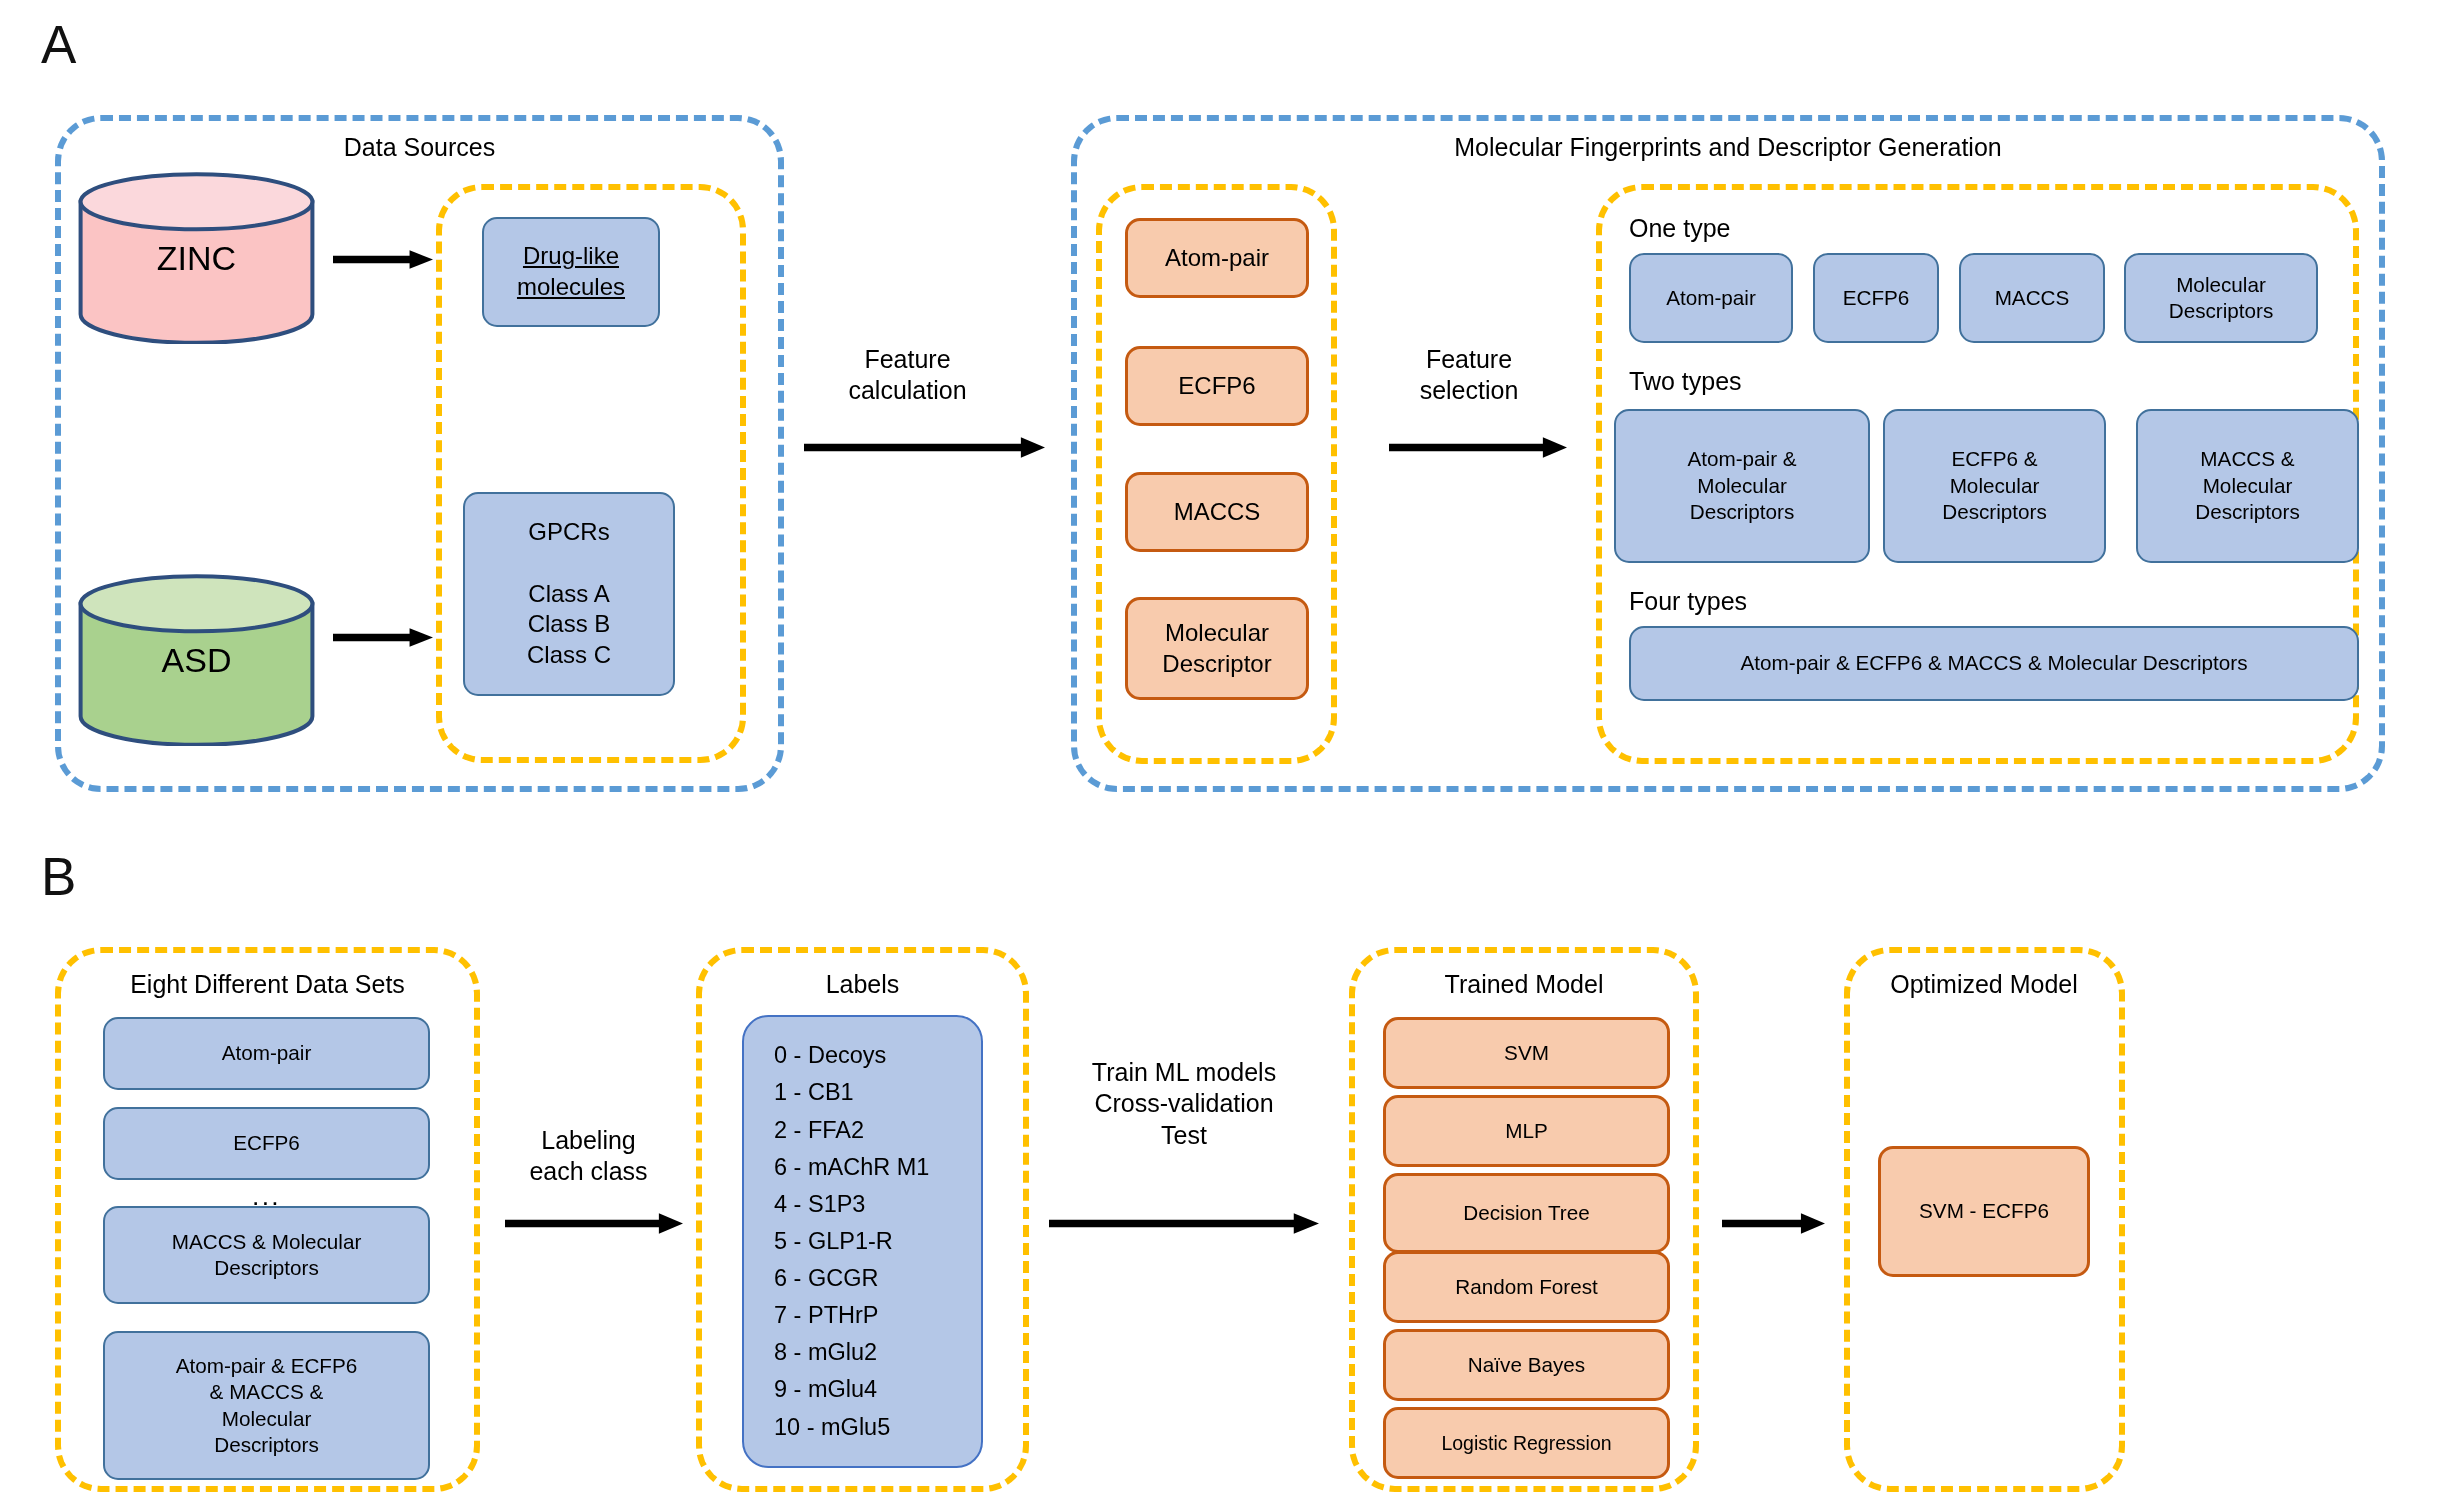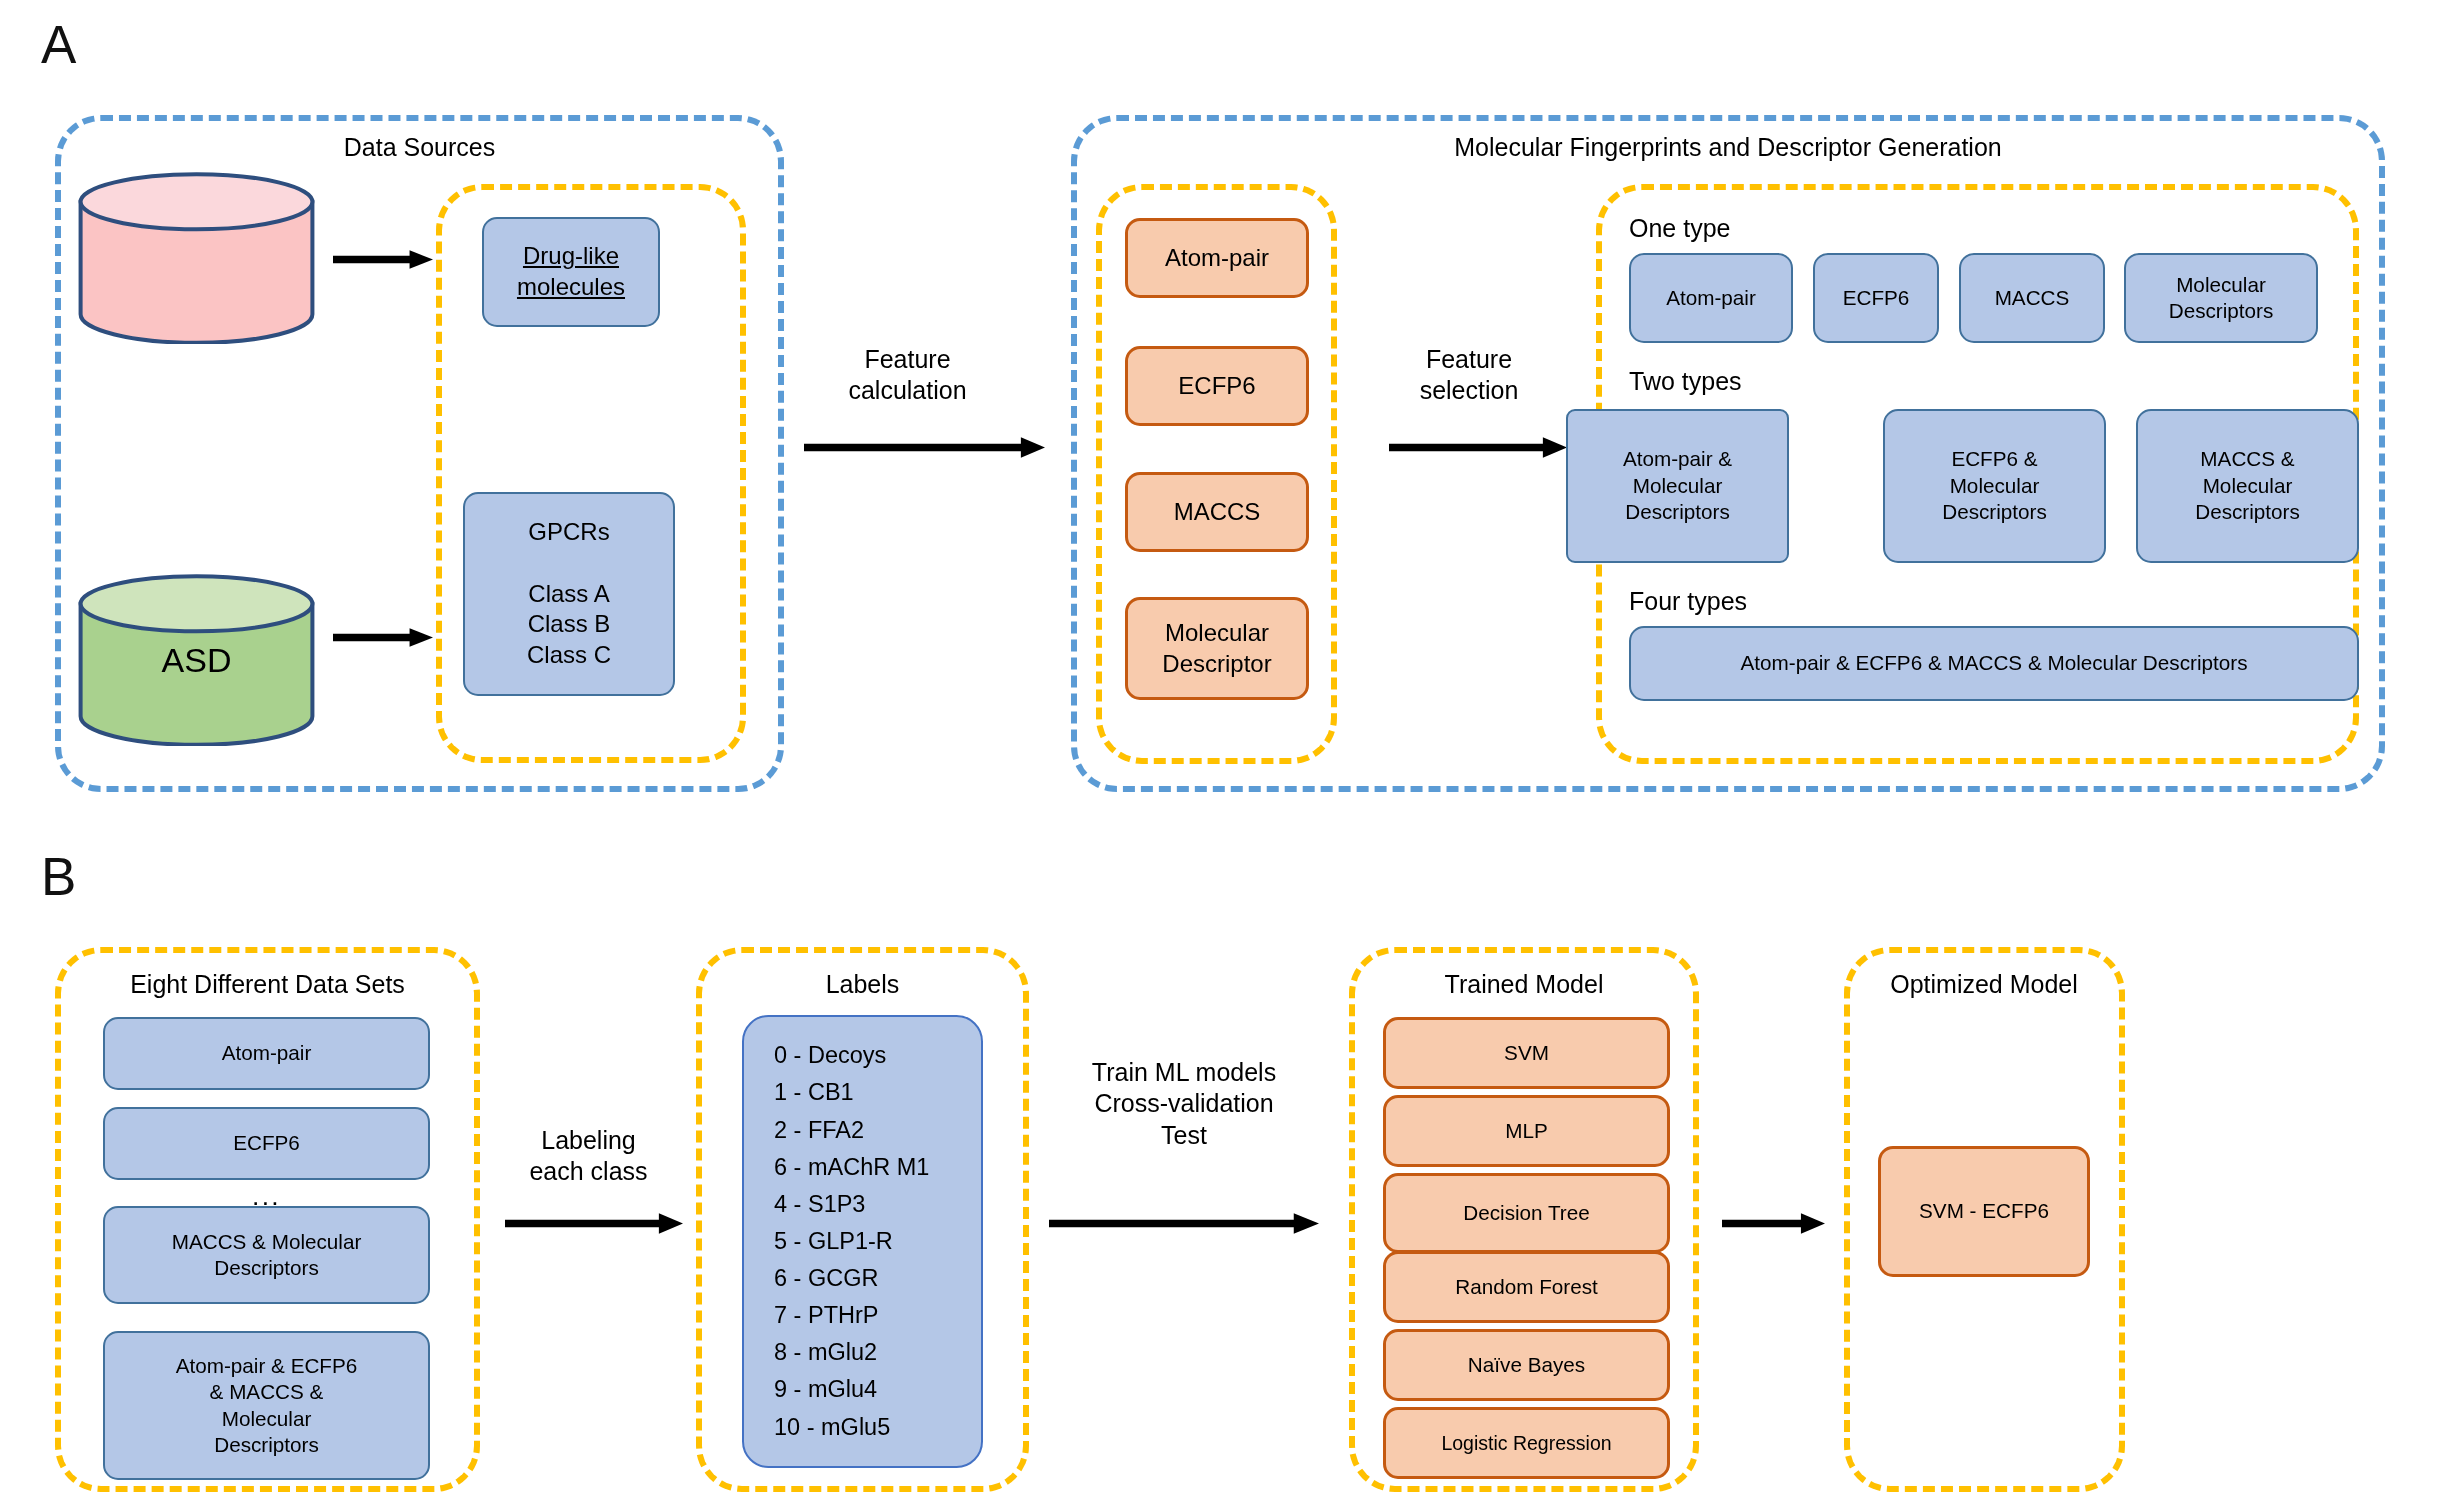--- a/index.html
+++ b/index.html
@@ -137,20 +137,21 @@
   <div class="group-title" style="left:55px; top:133px; width:729px;">Data Sources</div>
 
   <div class="abs dash-yellow" style="left:436px; top:184px; width:310px; height:579px;"></div>
 
   <div class="cyl" style="left:76px; top:172px; width:241px; height:172px;">
     <svg viewBox="0 0 420 300" preserveAspectRatio="none">
       <path d="M8 52 L8 248 A202 50 0 0 0 412 248 L412 52 Z" fill="#FBC4C4" stroke="#2E4E7E" stroke-width="7"></path>
       <ellipse cx="210" cy="52" rx="202" ry="48" fill="#FBD8DC" stroke="#2E4E7E" stroke-width="7"></ellipse>
     </svg>
   </div>
+  <div class="abs" style="left:76px; top:172px; width:241px; height:172px; display:flex; align-items:center; justify-content:center; font-size:34px;">ZINC</div>
 
   <div class="arrow" style="left:333px; top:248px; width:100px; height:23px;">
     <svg viewBox="0 0 175 40">
       <line x1="0" y1="20" x2="136" y2="20" stroke="#000" stroke-width="13"></line>
       <polygon points="134,4 175,20 134,36" fill="#000"></polygon>
     </svg>
   </div>
 
   <div class="abs node blue" style="left:482px; top:217px; width:178px; height:110px; white-space:pre-line;text-decoration:underline;">Drug-like
 molecules</div>
@@ -208,21 +209,21 @@
   <div class="abs dash-yellow" style="left:1596px; top:184px; width:763px; height:580px;"></div>
 
   <div class="sub-head" style="left:1629px; top:214px;">One type</div>
   <div class="abs node blue small" style="left:1629px; top:253px; width:164px; height:90px;">Atom-pair</div>
   <div class="abs node blue small" style="left:1813px; top:253px; width:126px; height:90px;">ECFP6</div>
   <div class="abs node blue small" style="left:1959px; top:253px; width:146px; height:90px;">MACCS</div>
   <div class="abs node blue small" style="left:2124px; top:253px; width:194px; height:90px; white-space:pre-line;">Molecular
 Descriptors</div>
 
   <div class="sub-head" style="left:1629px; top:367px;">Two types</div>
-  <div class="abs node blue small" style="left:1566px; top:409px; width:223px; height:154px; white-space:pre-line;border-radius:9px;">Atom-pair &amp;
+  <div class="abs node blue small" style="left:1614px; top:409px; width:256px; height:154px; white-space:pre-line;">Atom-pair &amp;
 Molecular
 Descriptors</div>
   <div class="abs node blue small" style="left:1883px; top:409px; width:223px; height:154px; white-space:pre-line;">ECFP6 &amp;
 Molecular
 Descriptors</div>
   <div class="abs node blue small" style="left:2136px; top:409px; width:223px; height:154px; white-space:pre-line;">MACCS &amp;
 Molecular
 Descriptors</div>
 
   <div class="sub-head" style="left:1629px; top:587px;">Four types</div>

